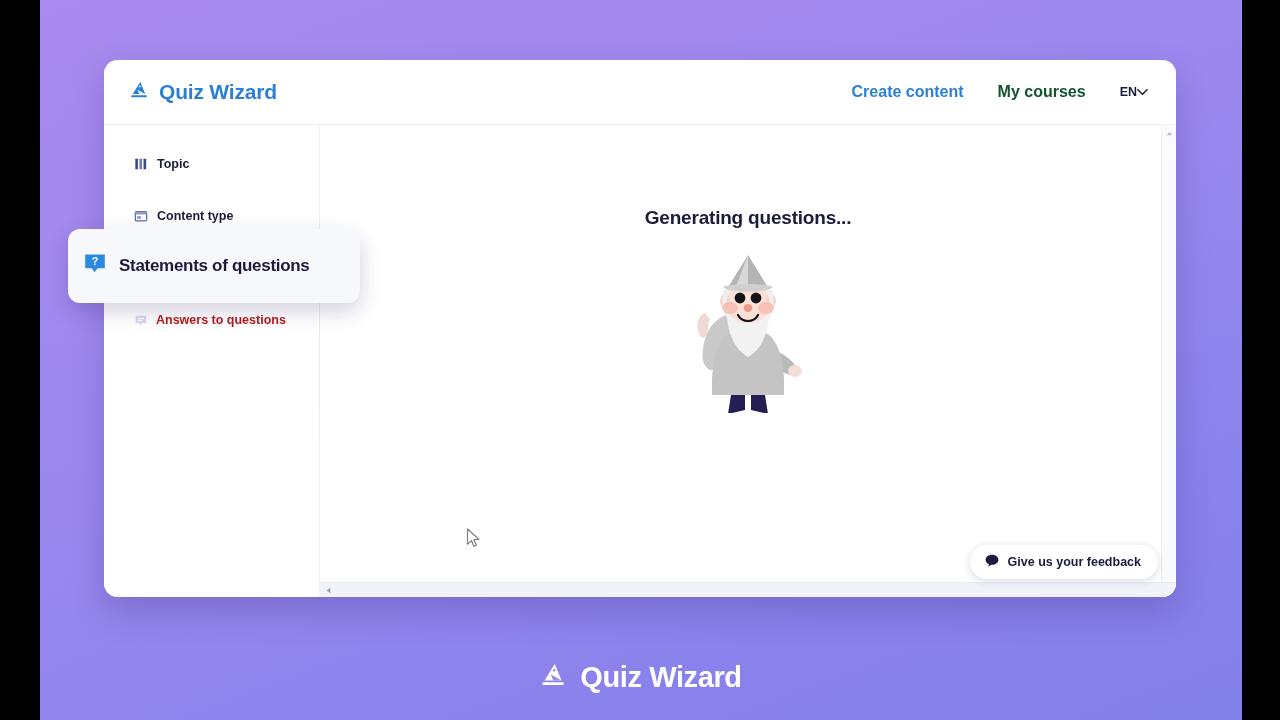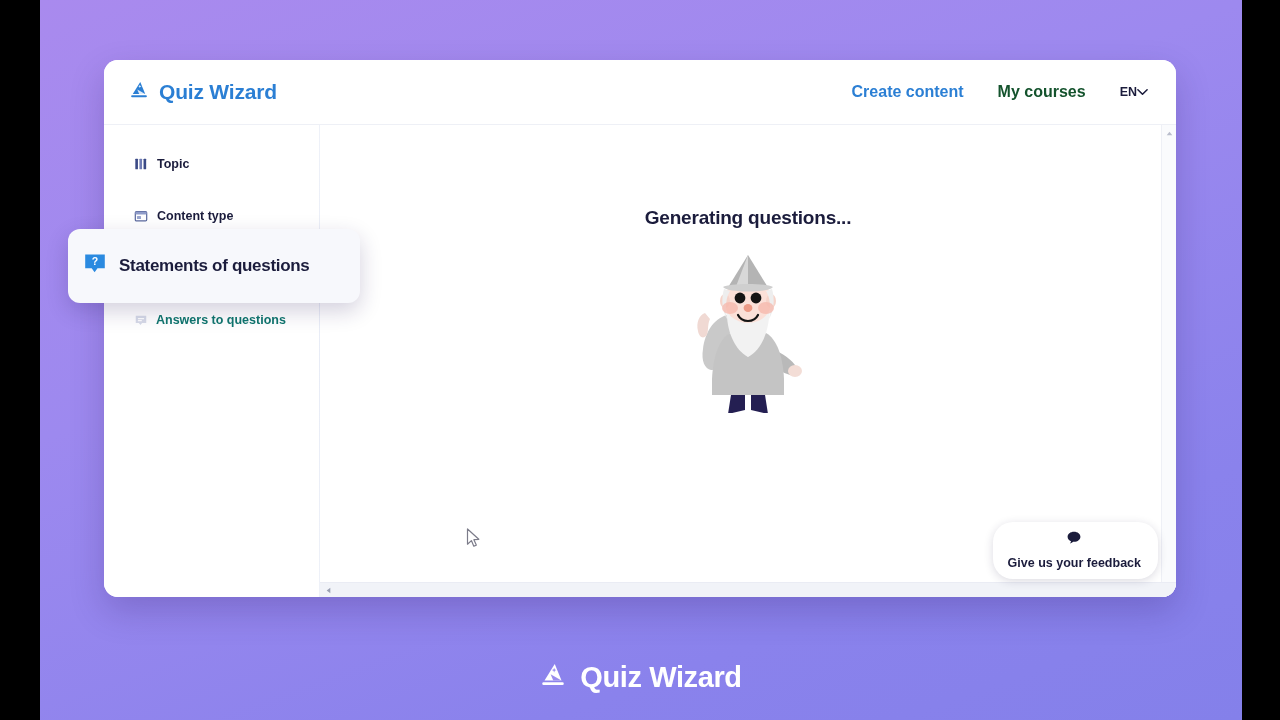--- a/index.html
+++ b/index.html
@@ -122,21 +122,21 @@
     align-items: center;
     gap: 9px;
     padding: 0 0 0 30px;
     height: 22px;
     margin-bottom: 30px;
     font-size: 12.5px;
     font-weight: bold;
     color: #1b1c3c;
     text-align: center;
   }
-  .sidebar-item.muted { color: #0f766e; gap: 8px; }
+  .sidebar-item.muted { color: #b91c1c; gap: 8px; }
   .sidebar-item.hidden-behind { visibility: hidden; }
 
   .sb-icon { width: 14px; height: 14px; flex: 0 0 14px; display: block; }
 
   
   #main-panel {
     position: relative;
     flex: 1 1 auto;
     background: #fff;
     display: flex;
@@ -204,21 +204,20 @@
     gap: 9px;
     background: #ffffff;
     border-radius: 20px;
     padding: 9px 17px 9px 15px;
     box-shadow: 0 2px 10px rgba(30, 25, 70, 0.16);
     font-size: 12.5px;
     font-weight: bold;
     color: #1b1c3c;
     white-space: nowrap;
     z-index: 6;
-    flex-direction: column;
   }
 
   
   #callout {
     position: absolute;
     left: 68px; top: 229px;
     width: 292px; height: 74px;
     background: #f7f8fc;
     border-radius: 12px;
     box-shadow: 0 8px 22px rgba(35, 20, 85, 0.20);

